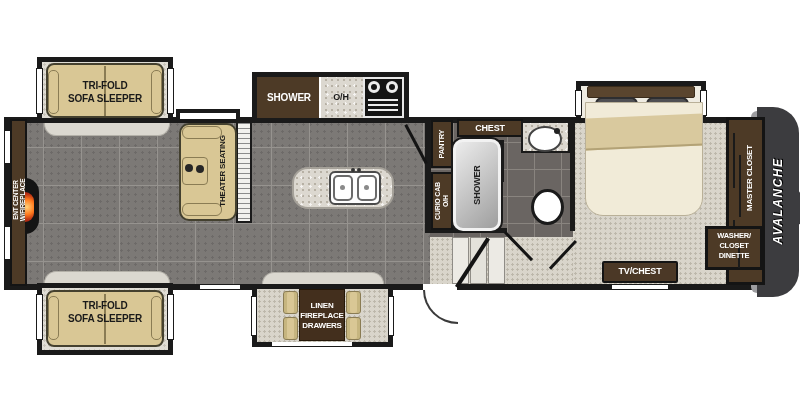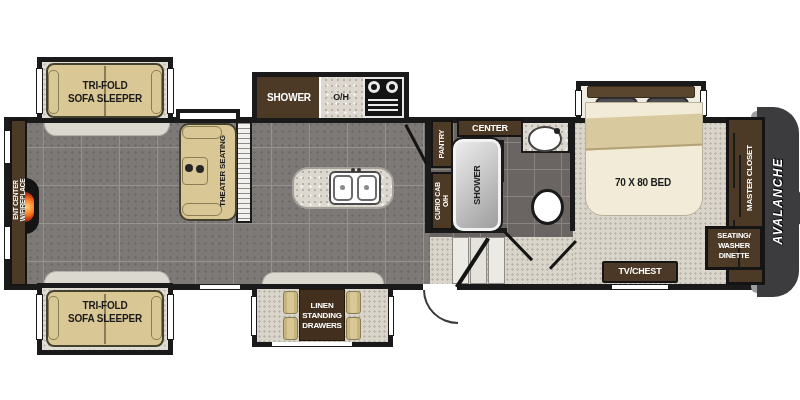--- a/index.html
+++ b/index.html
@@ -136,21 +136,21 @@
   <div class="abs brown box" style="left:431px;top:120px;width:22px;height:48px;border:2px solid #141414;"></div>
   <div class="vlabel white" style="left:442px;top:144px;font-size:7.5px;">PANTRY</div>
   <div class="abs brown box" style="left:431px;top:172px;width:22px;height:58px;border:2px solid #141414;"></div>
   <div class="vlabel white" style="left:442px;top:201px;font-size:7px;">
     <div>CURIO CAB</div>
     <div>O/H</div>
   </div>
   <div class="leaf" style="left:407px;top:124px;width:44px;transform:rotate(62deg);"></div>
 
   <div class="abs brown box" style="left:457px;top:119px;width:66px;height:18px;border:2px solid #141414;"></div>
-  <div class="hlabel white" style="left:457px;top:123px;width:66px;font-size:9px;">CENTER</div>
+  <div class="hlabel white" style="left:457px;top:123px;width:66px;font-size:9px;">CHEST</div>
   <div class="abs box" style="left:453px;top:139px;width:48px;height:92px;background:linear-gradient(135deg,#ececec 0%,#c9c9c9 45%,#9e9e9e 100%);border:3px solid #f2f2f2;border-radius:10px;box-shadow:0 0 0 2px #1a1a1a;"></div>
   <div class="vlabel" style="left:477px;top:185px;font-size:9px;color:#222;">SHOWER</div>
   <div class="abs granite box" style="left:521px;top:121px;width:49px;height:32px;border:2px solid #1a1a1a;"></div>
   <div class="abs" style="left:528px;top:126px;width:30px;height:22px;background:#fff;border:2px solid #444;border-radius:50%;"></div>
   <div class="abs" style="left:554px;top:128px;width:6px;height:6px;background:#222;border-radius:50%;"></div>
   <div class="abs" style="left:531px;top:189px;width:33px;height:36px;background:#fff;border:3px solid #1a1a1a;border-radius:50%;box-sizing:border-box;"></div>
   <div class="leaf" style="left:506px;top:231px;width:39px;transform:rotate(46deg);"></div>
   <div class="leaf" style="left:577px;top:242px;width:38px;transform:rotate(133deg);"></div>
 
   <div class="abs" style="left:423px;top:290px;width:33px;height:32px;border-left:2px solid #3a3a3a;border-bottom:2px solid #3a3a3a;border-bottom-left-radius:100% 100%;"></div>
@@ -160,49 +160,48 @@
   <div class="abs window" style="left:251px;top:296px;width:6px;height:40px;"></div>
   <div class="abs window" style="left:388px;top:296px;width:6px;height:40px;"></div>
   <div class="abs" style="left:272px;top:342px;width:80px;height:4px;background:#fff;"></div>
   <div class="abs box" style="left:283px;top:291px;width:15px;height:23px;background:#d9c795;border:1px solid #8a7c54;border-radius:3px;box-shadow:inset 3px 0 0 #c6b57f,inset -3px 0 0 #c6b57f;"></div>
   <div class="abs box" style="left:283px;top:317px;width:15px;height:23px;background:#d9c795;border:1px solid #8a7c54;border-radius:3px;box-shadow:inset 3px 0 0 #c6b57f,inset -3px 0 0 #c6b57f;"></div>
   <div class="abs box" style="left:346px;top:291px;width:15px;height:23px;background:#d9c795;border:1px solid #8a7c54;border-radius:3px;box-shadow:inset 3px 0 0 #c6b57f,inset -3px 0 0 #c6b57f;"></div>
   <div class="abs box" style="left:346px;top:317px;width:15px;height:23px;background:#d9c795;border:1px solid #8a7c54;border-radius:3px;box-shadow:inset 3px 0 0 #c6b57f,inset -3px 0 0 #c6b57f;"></div>
   <div class="abs box" style="left:299px;top:289px;width:46px;height:52px;background:#432f1d;border:1px solid #241708;"></div>
   <div class="hlabel white" style="left:299px;top:301px;width:46px;font-size:8px;">
     <div>LINEN</div>
-    <div>STANDING</div>
+    <div>FIREPLACE</div>
     <div>DRAWERS</div>
   </div>
 
   <div class="abs box" style="left:576px;top:81px;width:130px;height:42px;border:5px solid #1a1a1a;background:#efece2;"></div>
   <div class="abs window" style="left:575px;top:90px;width:7px;height:26px;"></div>
   <div class="abs window" style="left:700px;top:90px;width:7px;height:26px;"></div>
   <div class="abs box" style="left:587px;top:86px;width:108px;height:12px;background:#5a452e;border:1px solid #3a2b1a;border-radius:2px;"></div>
   <div class="abs box" style="left:595px;top:97px;width:43px;height:21px;background:#4f4f52;border:2px solid #2e2e30;border-radius:7px;"></div>
   <div class="abs box" style="left:646px;top:97px;width:43px;height:21px;background:#4f4f52;border:2px solid #2e2e30;border-radius:7px;"></div>
   <div class="abs" style="left:585px;top:102px;width:116px;height:112px;background:#f1ebd8;border:1px solid #b9b098;border-radius:0 0 18px 18px;overflow:hidden;">
     <div style="position:absolute;left:-4px;top:13px;width:124px;height:30px;background:#d9c99e;border-bottom:2px solid #b3a276;transform:rotate(-2.5deg);"></div>
   </div>
-  <div class="hlabel" style="left:585px;top:177px;width:116px;font-size:10px;font-weight:600;">70 X 80 BED</div>
 
   <div class="abs box" style="left:602px;top:261px;width:76px;height:22px;background:#4b3826;border:2px solid #141414;border-radius:2px;"></div>
   <div class="hlabel white" style="left:602px;top:266px;width:76px;font-size:9px;">TV/CHEST</div>
 
   <div class="abs" style="left:751px;top:111px;width:18px;height:182px;background:#9d9da0;border-radius:6px;"></div>
   <div class="abs" style="left:794px;top:186px;width:10px;height:44px;background:#3c3c3f;clip-path:polygon(0 0,100% 25%,100% 75%,0 100%);"></div>
   <div class="abs" style="left:757px;top:107px;width:42px;height:190px;background:#3c3c3f;border-radius:0 26px 26px 0;"></div>
   <div class="vlabel white" style="left:779px;top:201px;font-size:12px;font-style:italic;font-weight:800;letter-spacing:1.5px;text-shadow:1px 1px 0 #000,0 0 2px #000;">AVALANCHE</div>
 
   <div class="abs brown box" style="left:726px;top:117px;width:39px;height:168px;border:3px solid #141414;"></div>
   <div class="abs" style="left:733px;top:133px;width:2px;height:55px;background:#1a1a1a;"></div>
   <div class="abs" style="left:739px;top:155px;width:2px;height:62px;background:#1a1a1a;"></div>
   <div class="abs" style="left:733px;top:220px;width:2px;height:40px;background:#1a1a1a;"></div>
   <div class="vlabel white" style="left:750px;top:178px;font-size:8px;">MASTER CLOSET</div>
   <div class="abs brown box" style="left:705px;top:226px;width:58px;height:44px;border:3px solid #141414;"></div>
   <div class="abs" style="left:738px;top:248px;width:2px;height:20px;background:#1a1a1a;"></div>
   <div class="hlabel white" style="left:707px;top:231px;width:54px;font-size:7.5px;line-height:1.35;">
-    <div>SEATING/</div>
-    <div>WASHER</div>
+    <div>WASHER/</div>
+    <div>CLOSET</div>
     <div>DINETTE</div>
   </div>
 
 </div>
 
 </body></html>

